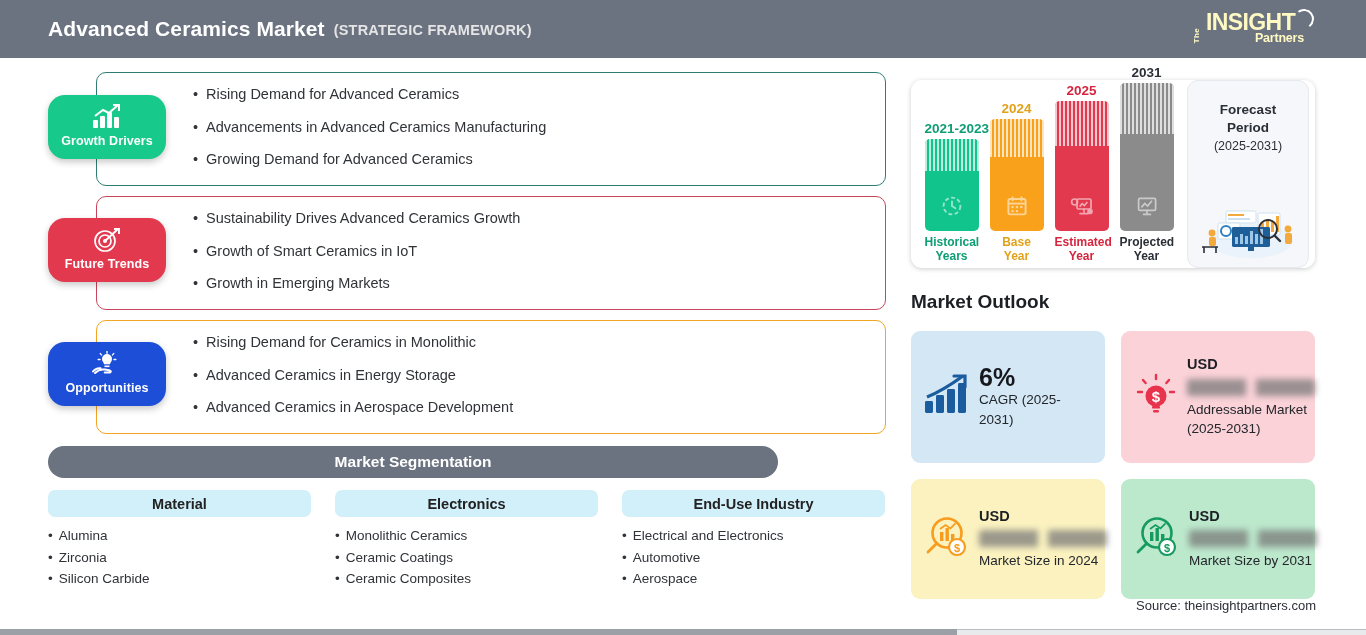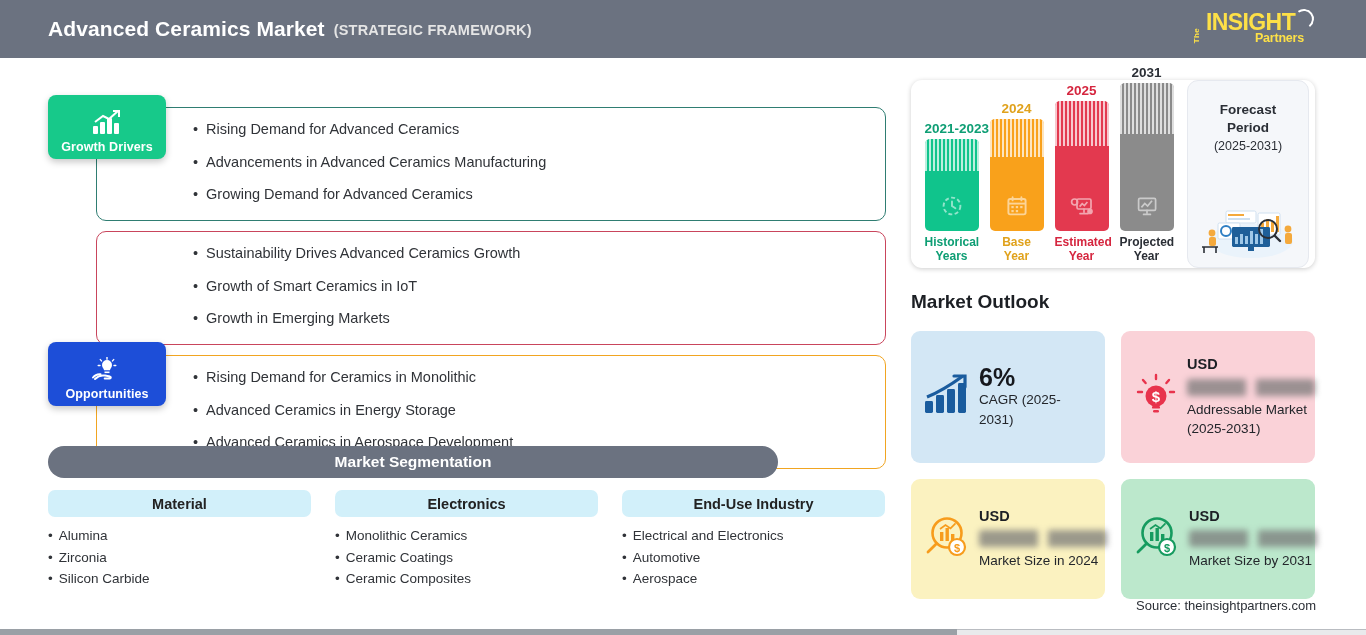--- a/index.html
+++ b/index.html
@@ -18,21 +18,21 @@
   .header-title {
     margin-left:48px; color:#ffffff; font-size:21px; font-weight:bold;
     letter-spacing:.1px;
   }
   .header-sub {
     color:#e5e5e5; font-size:14.5px; font-weight:bold; margin-left:9px;
     letter-spacing:.2px; position:relative; top:1px;
   }
   .logo {
     position:absolute; right:54px; top:11px; width:120px; height:38px;
-    color:#fde047; line-height:1;
+    color:#fef9c3; line-height:1;
   }
   .logo-the {
     font-size:8px; font-weight:bold; letter-spacing:.3px;
     display:inline-block; transform: rotate(-90deg);
     transform-origin: right bottom; position:absolute; left:-6px; top:9px;
   }
   .logo-main {
     font-size:23px; font-weight:bold; letter-spacing:-.6px;
     position:absolute; left:14px; top:0;
   }
@@ -43,37 +43,37 @@
   .logo-arc {
     position:absolute; right:-2px; top:-2px; width:20px; height:20px;
     border:2.2px solid #fff; border-radius:50%;
     border-bottom-color:transparent; border-left-color:transparent;
     transform: rotate(8deg);
   }
 
   
   .pillar {
     position:absolute; left:96px; width:790px;
-    border:1.4px solid #2f7d72; border-radius:10px; background:#fff;margin-top:35px;
+    border:1.4px solid #2f7d72; border-radius:10px; background:#fff;
   }
   .pillar.p-green  { top:72px;  height:114px; border-color:#2f7d72; }
   .pillar.p-red    { top:196px; height:114px; border-color:#c9455c; }
   .pillar.p-orange { top:320px; height:114px; border-color:#f1a521; }
 
   .bullets { padding:14px 0 0 96px; }
   .bullet {
     font-size:14.5px; color:#303338; line-height:1; margin-bottom:18px;
     white-space:nowrap;
   }
   .bullet:before { content:"\2022"; margin-right:8px; color:#303338; }
 
   .badge {
-    position:absolute; width:118px; height:64px; border-radius:8px;
+    position:absolute; width:118px; height:64px; border-radius:17px;
     display:flex; flex-direction:column; align-items:center;
-    justify-content:flex-end; padding-bottom:6px; z-index:5;
+    justify-content:flex-end; padding-bottom:12px; z-index:5;
     box-shadow:0 3px 7px rgba(0,0,0,.22);
   }
   .badge-label {
     color:#fff; font-size:12.5px; font-weight:bold; letter-spacing:.1px;
     line-height:1; white-space:nowrap;
   }
   .badge-icon { height:26px; margin-bottom:5px; display:block; }
   .b-green  { left:48px; top:95px;  background:#17c98a; }
   .b-red    { left:48px; top:218px; background:#e3394f; }
   .b-orange { left:48px; top:342px; background:#1d4ed8; }
@@ -220,20 +220,30 @@
     </svg>
     <div class="badge-label">Growth Drivers</div>
   </div>
 
   <div class="pillar p-red">
     <div class="bullets">
       <div class="bullet">Sustainability Drives Advanced Ceramics Growth</div>
       <div class="bullet">Growth of Smart Ceramics in IoT</div>
       <div class="bullet">Growth in Emerging Markets</div>
     </div>
+  </div>
+  <div class="badge b-red">
+    <svg class="badge-icon" width="28" height="26" viewBox="0 0 28 26">
+      <circle cx="12" cy="14" r="10" fill="none" stroke="#fff" stroke-width="1.7"></circle>
+      <circle cx="12" cy="14" r="6" fill="none" stroke="#fff" stroke-width="1.7"></circle>
+      <circle cx="12" cy="14" r="2" fill="#fff"></circle>
+      <path d="M12 14 L25 2" stroke="#fff" stroke-width="1.9"></path>
+      <path d="M21 2 h5 v5" stroke="#fff" stroke-width="1.9" fill="none"></path>
+    </svg>
+    <div class="badge-label">Future Trends</div>
   </div>
 
   <div class="pillar p-orange">
     <div class="bullets">
       <div class="bullet">Rising Demand for Ceramics in Monolithic</div>
       <div class="bullet">Advanced Ceramics in Energy Storage</div>
       <div class="bullet">Advanced Ceramics in Aerospace Development</div>
     </div>
   </div>
   <div class="badge b-orange">

